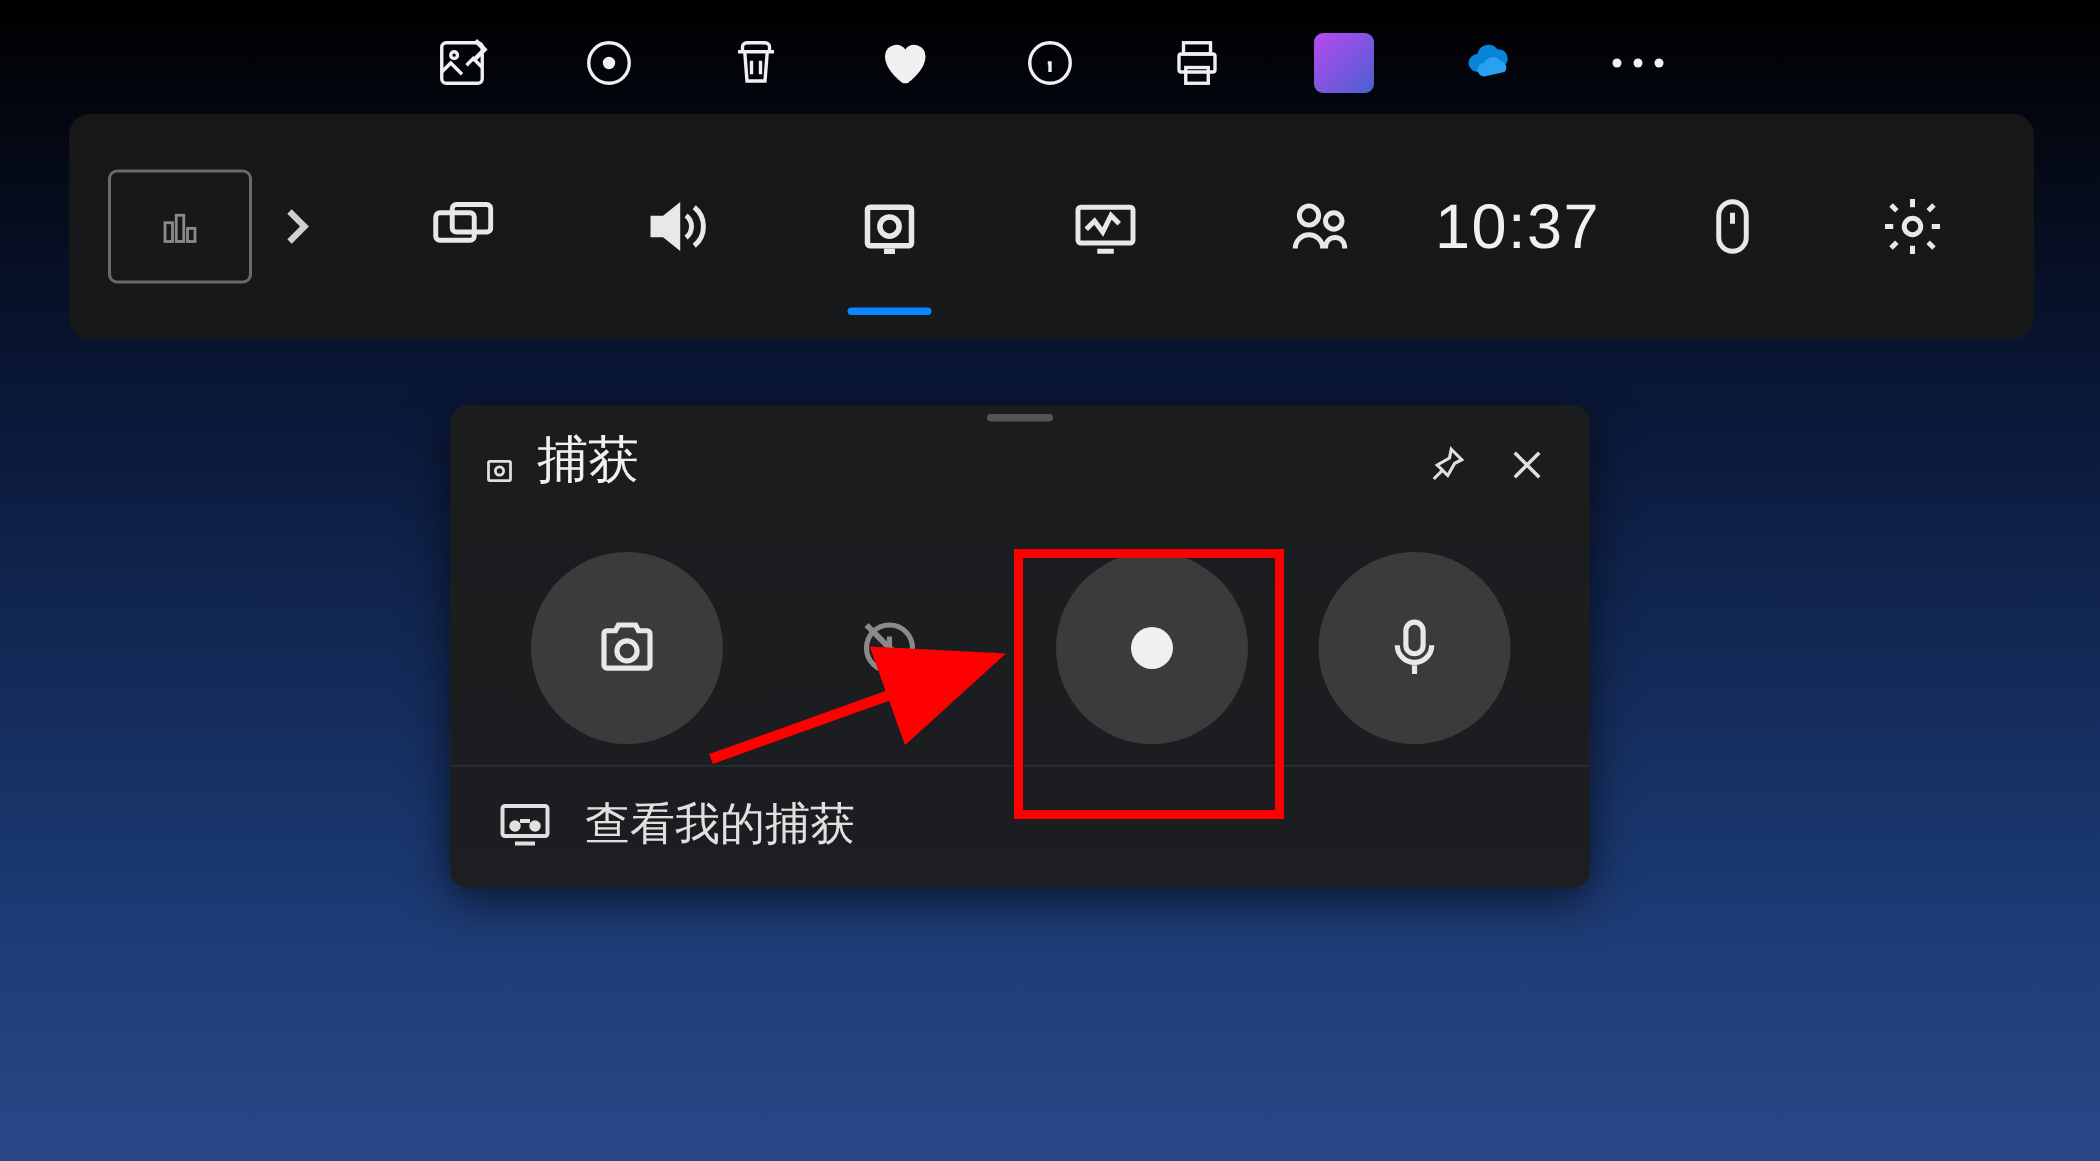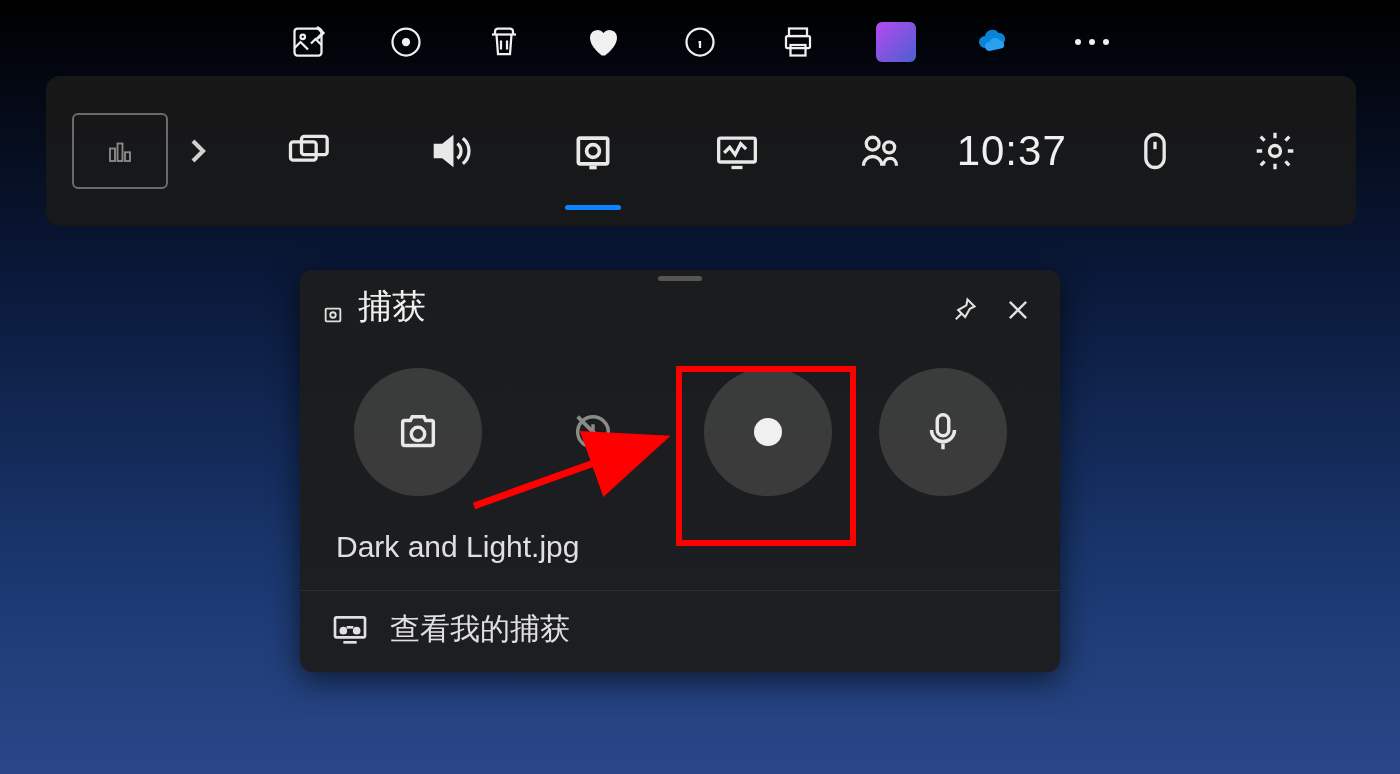--- a/index.html
+++ b/index.html
@@ -350,21 +350,20 @@
       <div class="dot"></div>
     </div>
     <div class="cw-btn">
       <svg viewBox="0 0 24 24" fill="none" stroke="currentColor" stroke-width="1.8">
           <rect x="9" y="3" width="6" height="11" rx="3"></rect>
           <path d="M6 11a6 6 0 0012 0M12 18v3"></path>
         </svg>
     </div>
   </div>
 
-  <div class="cw-filename">Dark and Light.jpg</div>
 
   <div class="cw-footer">
     <svg viewBox="0 0 24 24" fill="none" stroke="currentColor" stroke-width="1.6">
         <rect x="3" y="5" width="18" height="12" rx="1"></rect>
         <path d="M8 20h8"></path>
         <circle cx="8" cy="13" r="1.5" fill="currentColor"></circle>
         <circle cx="16" cy="13" r="1.5" fill="currentColor"></circle>
         <path d="M10 11h4"></path>
       </svg>
     <span class="cw-footer-text">查看我的捕获</span>

